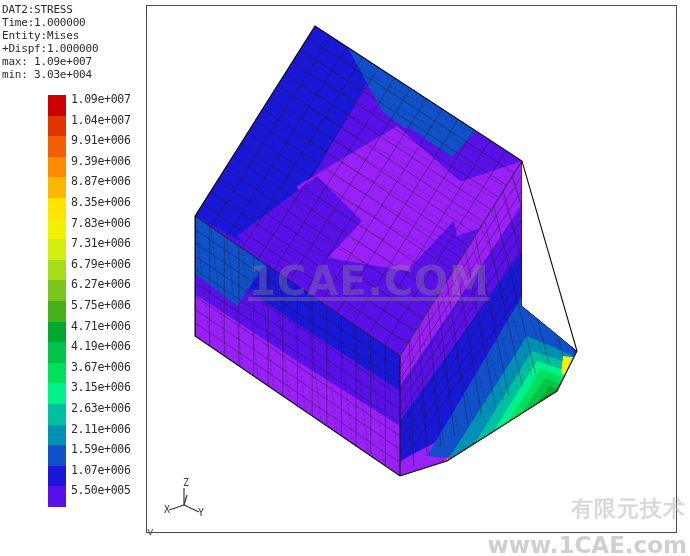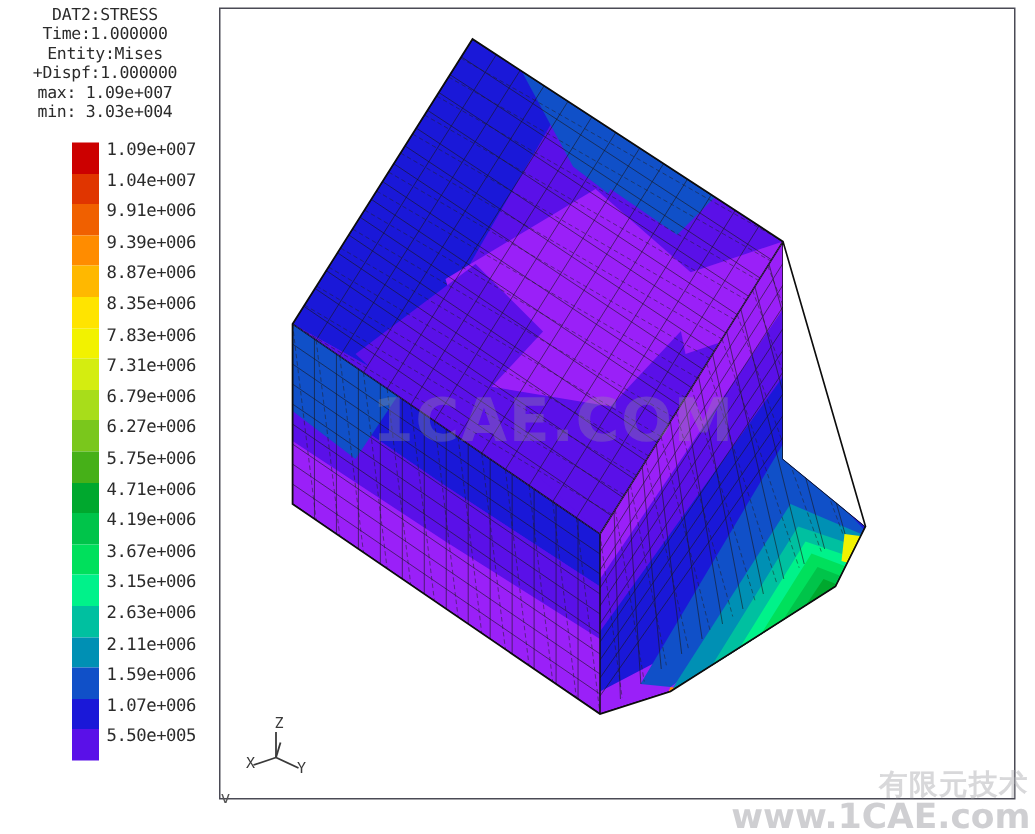--- a/index.html
+++ b/index.html
@@ -7,21 +7,20 @@
     padding: 0;
     background: #ffffff;
   }
   #app {
     position: relative;
     width: 690px;
     height: 556px;
     background: #ffffff;
     overflow: hidden;
     font-family: "DejaVu Sans Mono", "Liberation Mono", monospace;
-    text-align: center;
   }
 
   
   #info-panel {
     position: absolute;
     left: 2px;
     top: 3px;
     width: 136px;
   }
   .info-line {
@@ -88,27 +87,28 @@
     left: 248px;
     top: 258px;
     font-family: "DejaVu Sans", "Liberation Sans", sans-serif;
     font-size: 40px;
     font-weight: bold;
     color: rgba(150,150,155,0.33);
     letter-spacing: 1px;
     pointer-events: none;
     user-select: none;
     white-space: nowrap;
+    text-decoration: underline;
   }
   #watermark-cn {
     position: absolute;
     right: 4px;
-    top: 510px;
+    top: 494px;
     font-family: Liberation Serif, serif;
-    font-size: 19px;
+    font-size: 22px;
     font-weight: bold;
     color: rgba(180,180,185,0.52);
     letter-spacing: 1px;
     white-space: nowrap;
     pointer-events: none;
     user-select: none;
   }
   #watermark-url {
     position: absolute;
     right: 3px;

